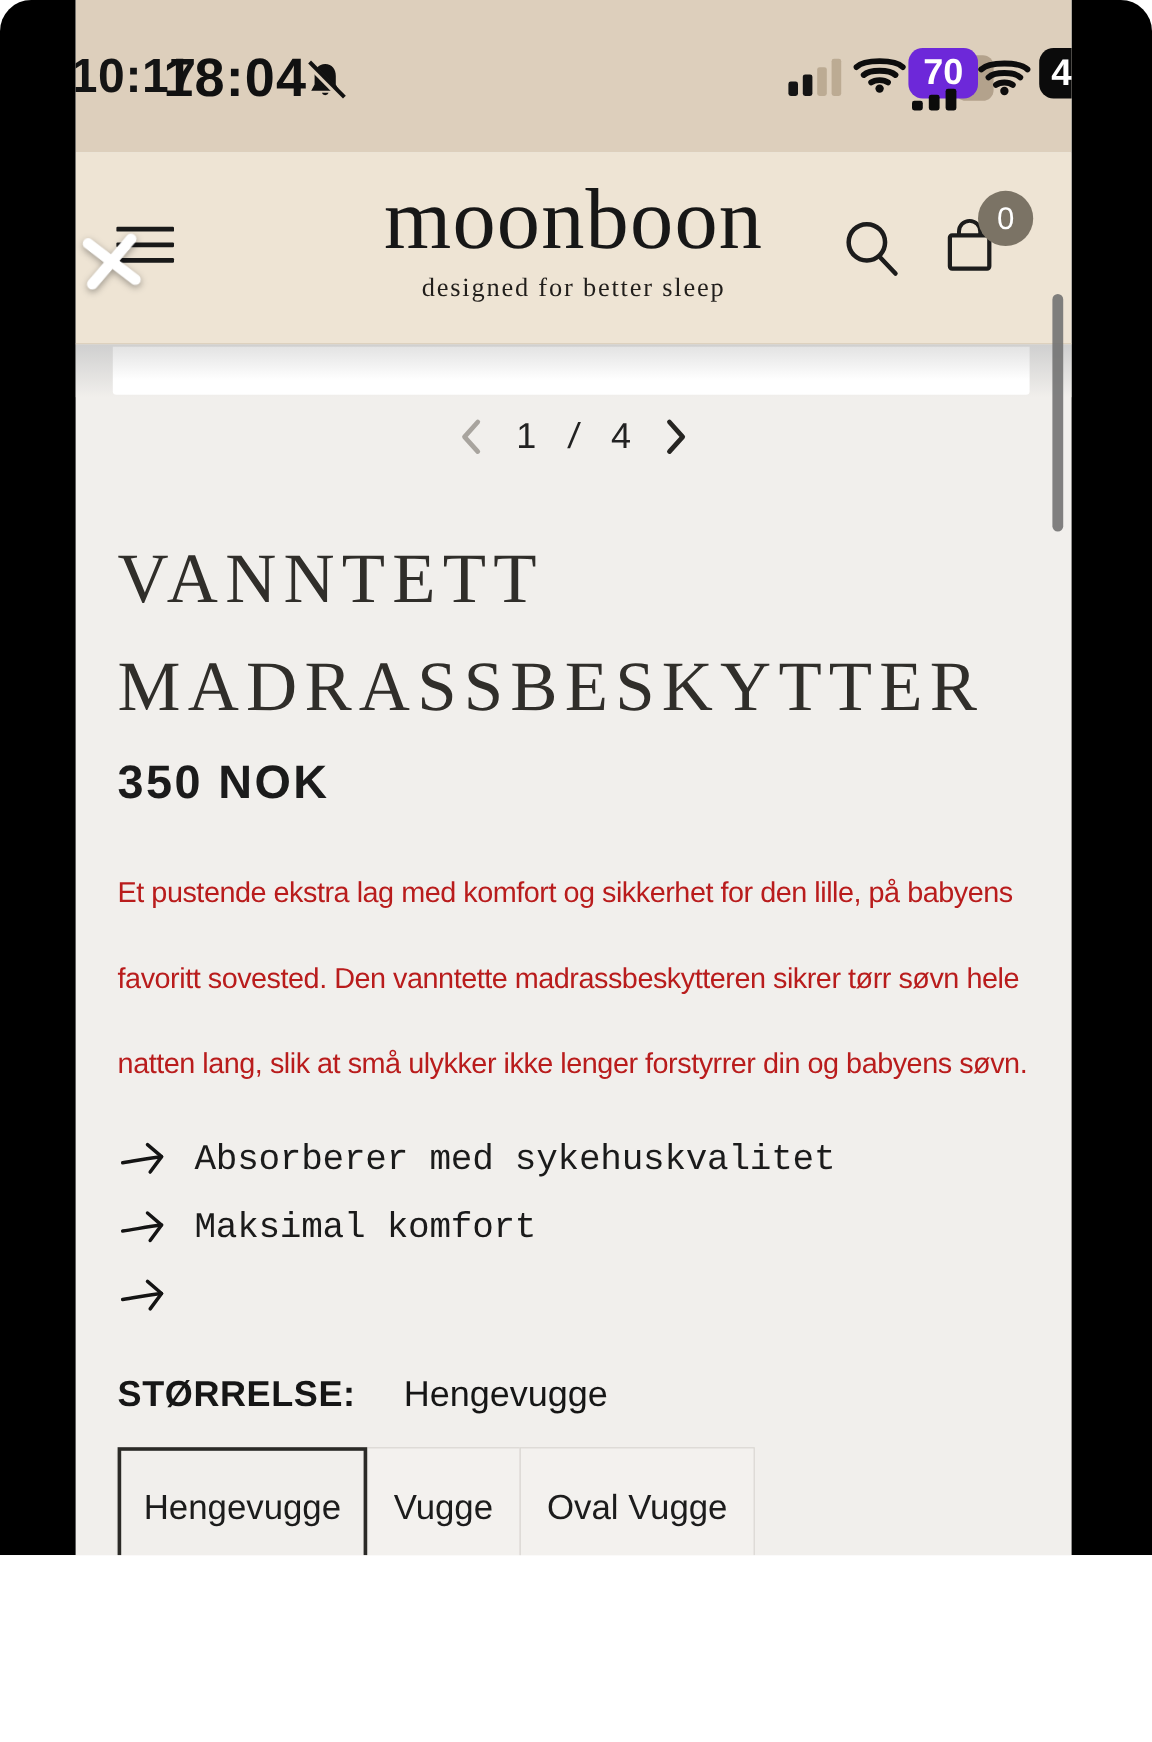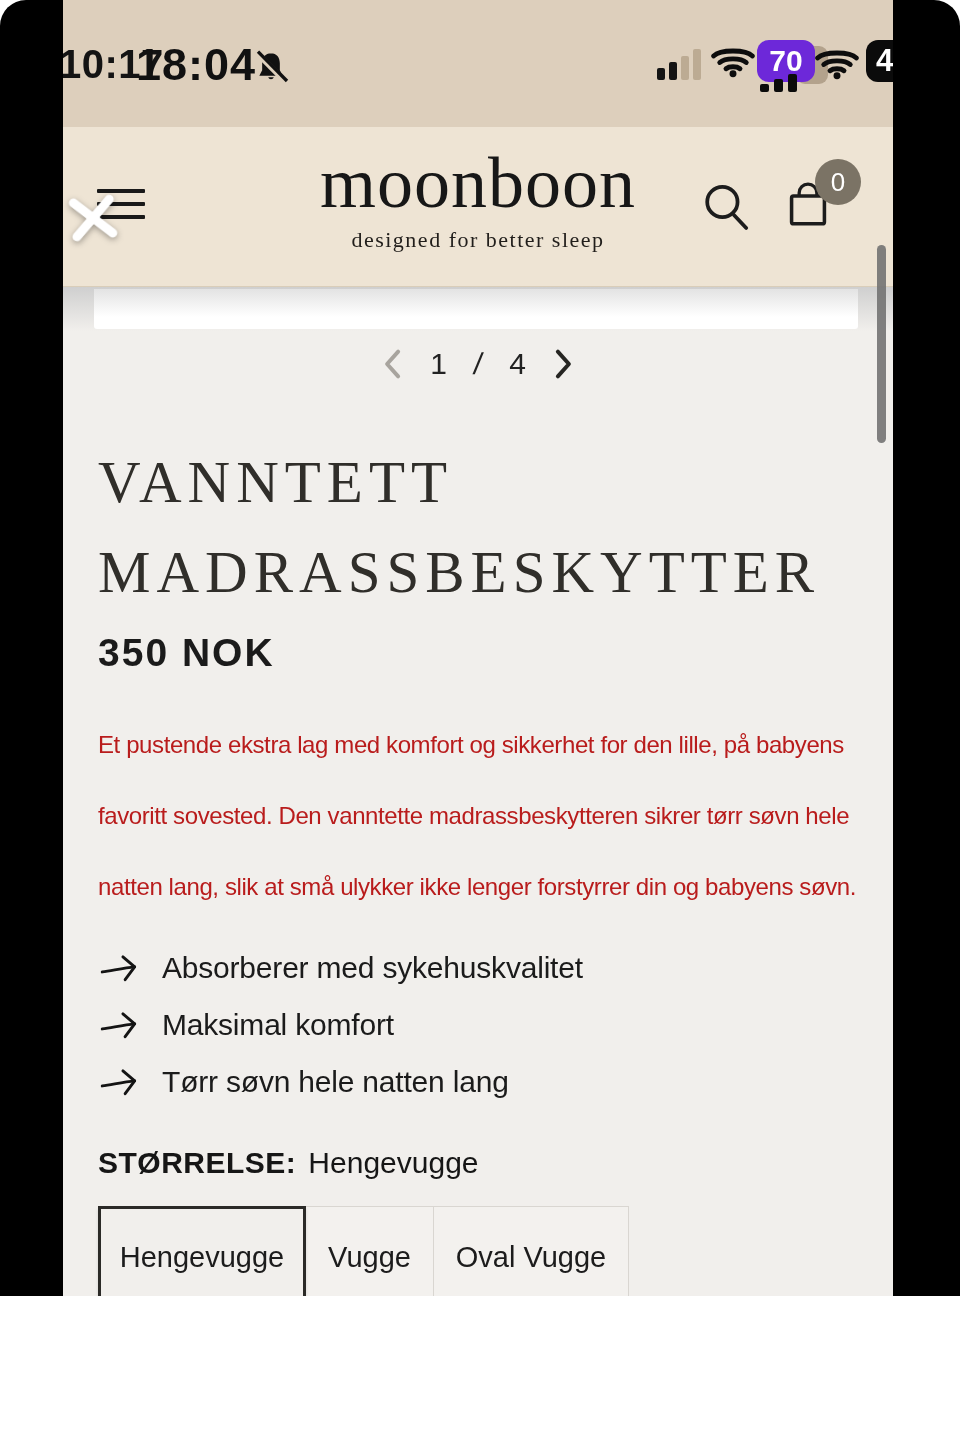--- a/index.html
+++ b/index.html
@@ -60,25 +60,25 @@
   .carousel-nav { display:flex; align-items:center; justify-content:center; gap:27px; margin-top:12px; height:42px; }
   .carousel-nav .num { font-size:30px; color:#222222; }
   .carousel-nav .sep { font-size:30px; color:#222222; transform:skewX(-8deg); }
 
   .title { margin:52px 40px 0 35px; font-family:"Liberation Serif", serif; font-weight:400;
            font-size:59px; line-height:90px; letter-spacing:6px; color:#302e2a; }
   .price { margin:14px 35px 0 35px; font-size:39px; font-weight:700; letter-spacing:2px; color:#1b1b1b; }
   .descr { margin:34px 4px 0 35px; width:792px; font-size:24px; line-height:71px; letter-spacing:-0.4px; color:#b91c1c; }
 
   .features { margin:28px 0 0 37px; list-style:none; }
-  .features li { display:flex; align-items:center; margin-bottom:21px; height:36px; }
+  .features li { display:flex; margin-bottom:21px; height:36px;font-family:Liberation Mono, monospace; }
   .features .f-arrow { flex:0 0 auto; margin-right:24px; }
   .features .f-text { font-size:30px; color:#1b1b1b; letter-spacing:-0.2px; }
 
-  .size-row { margin:46px 35px 0 35px; font-size:30px; color:#161616; display:flex; align-items:baseline; }
+  .size-row { margin:46px 35px 0 35px; font-size:30px; color:#161616; display:flex; align-items:baseline;gap:28px; }
   .size-label { font-weight:700; letter-spacing:0.5px; }
   .size-value { margin-left:12px; font-weight:400; }
 
   .size-options { display:flex; margin:26px 0 0 35px; }
   .size-btn { height:102px; display:flex; align-items:center; justify-content:center;
               font-size:29px; color:#1c1c1c; background:#f3f1ee; border:1px solid #d9d6d1; cursor:pointer; }
   .size-btn + .size-btn { margin-left:-1px; }
   .size-btn.sel { border:3px solid #2b2a27; background:#f1efec; z-index:2; box-shadow:0 3px 3px rgba(0,0,0,0.12); }
   .size-btn.b1 { width:208px; }
   .size-btn.b2 { width:129px; }
@@ -219,21 +219,20 @@
           </span>
           <span class="f-text">Maksimal komfort</span>
         </li>
         <li>
           <span class="f-arrow">
             <svg width="38" height="30" viewBox="0 0 34 26">
               <path d="M2 16.5 C12 15 22 13 31 12" fill="none" stroke="#141414" stroke-width="2.6" stroke-linecap="round"></path>
               <path d="M20.5 3 L31 12 L22.5 23.5" fill="none" stroke="#141414" stroke-width="2.6" stroke-linecap="round" stroke-linejoin="round"></path>
             </svg>
           </span>
-          <span class="f-text">Tørr søvn hele natten lang</span>
         </li>
       </ul>
 
       <div class="size-row">
         <span class="size-label">STØRRELSE:</span>
         <span class="size-value">Hengevugge</span>
       </div>
 
       <div class="size-options">
         <div class="size-btn b1 sel">Hengevugge</div>

